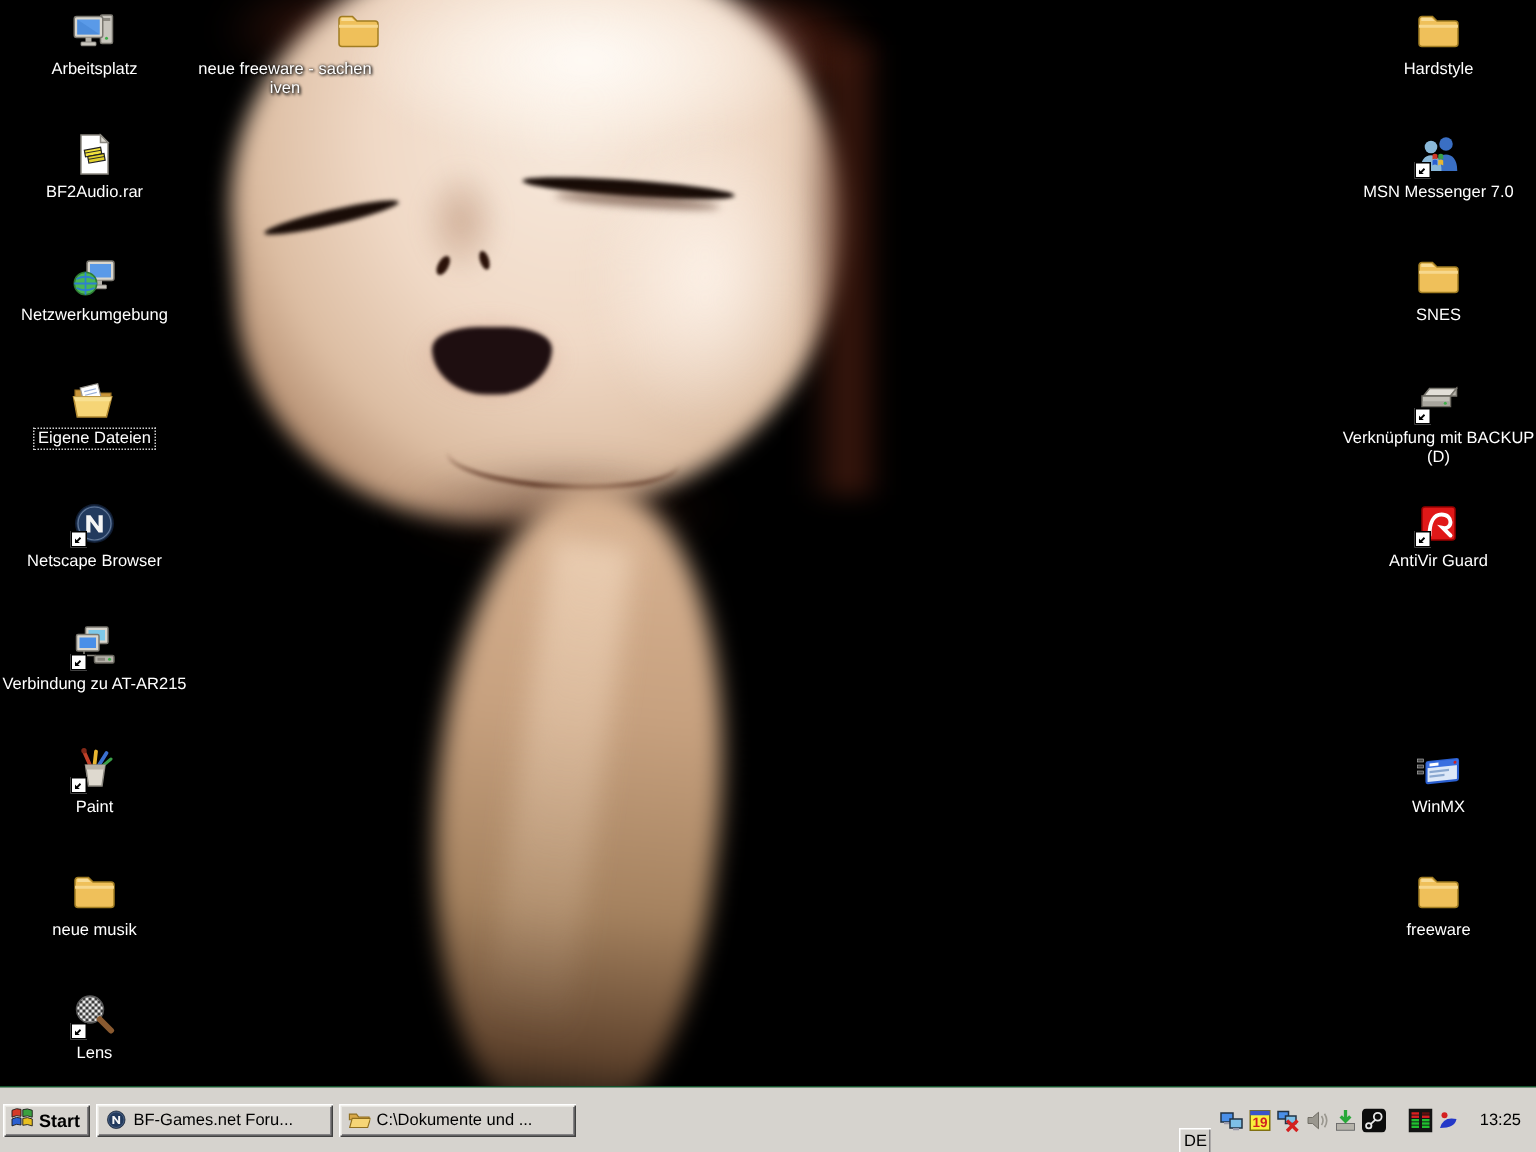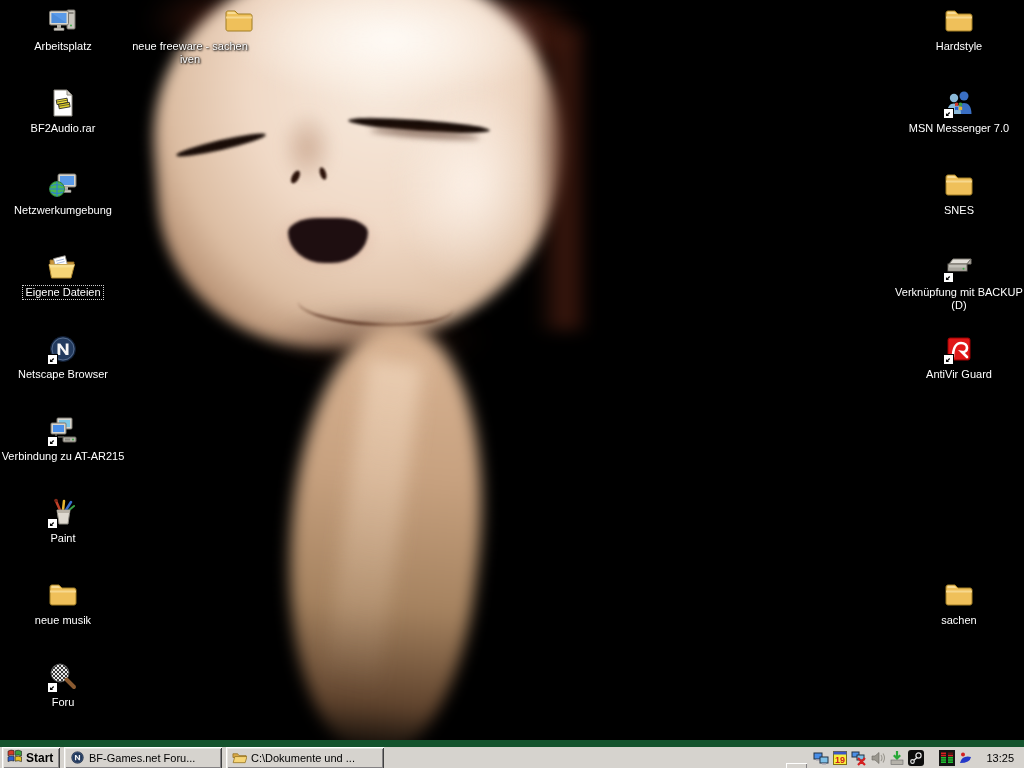--- a/index.html
+++ b/index.html
@@ -54,22 +54,22 @@
   .ic{width:34px;height:34px;position:relative;}
   .ic>svg{width:32px;height:32px;margin:1px;display:block;}
   .shortcut{position:absolute;left:1px;bottom:1px;width:11px;height:11px;background:#fff;
     border:1px solid #000;box-sizing:border-box;}
   .shortcut svg{width:100%;height:100%;display:block;}
   .lbl{margin-top:2px;font-size:11px;line-height:13px;color:#fff;text-align:center;max-width:132px;
     padding:0 2px;text-shadow:1px 1px 2px #000,0 0 2px #000;}
   .lbl.sel{outline:1px dotted #cfcfcf;}
 
   
-  .taskbar{position:absolute;left:0;bottom:0;width:1024px;height:28px;background:#d6d3ce;
-    border-top:7px solid #14532d;box-sizing:border-box;display:flex;align-items:center;z-index:50;}
+  .taskbar{position:absolute;left:0;bottom:0;width:1024px;height:44px;background:#d6d3ce;
+    border-top:1px solid #14532d;box-sizing:border-box;display:flex;align-items:center;z-index:50;}
   .bevel{background:#d6d3ce;box-shadow:inset 1px 1px 0 #ffffff,inset -1px -1px 0 #404040,
     inset 2px 2px 0 #e8e6e1,inset -2px -2px 0 #848284;border:none;}
   .start{width:58px;height:22px;margin-left:2px;display:flex;align-items:center;gap:3px;padding:0 5px;
     font-weight:bold;font-size:12px;color:#000;font-family:"Liberation Sans",sans-serif;}
   .start svg{width:16px;height:16px;flex:none;}
   .task{width:158px;height:22px;margin-left:4px;display:flex;align-items:center;gap:4px;padding:0 6px;
     font-size:11px;color:#000;white-space:nowrap;overflow:hidden;box-sizing:border-box;text-align:right;}
   .task svg{width:15px;height:15px;flex:none;}
   .tray{margin-left:auto;display:flex;align-items:center;gap:3px;padding-right:8px;height:100%;}
   .lang{width:21px;height:18px;display:flex;align-items:center;justify-content:center;font-size:11px;color:#000;
@@ -248,21 +248,21 @@
           </defs>
           <circle cx="13" cy="12" r="9" fill="url(#chk)" stroke="#555"></circle>
           <path d="M19.5 18.5L27 26" stroke="#8a5a30" stroke-width="4" stroke-linecap="round"></path>
         </svg>
         <div class="shortcut">
           <svg viewBox="0 0 10 10">
             <path d="M2.2 7.8V4.4l1.3 1.3 2.3-2.3 1 1-2.3 2.3 1.3 1.1z" fill="#000"></path>
           </svg>
         </div>
       </div>
-      <div class="lbl">Foru</div>
+      <div class="lbl">Lens</div>
     </div>
     <div class="dicon" style="left: 893px; top: 4px;">
       <div class="ic">
         <svg viewBox="0 0 32 32">
           <path d="M3 8c0-1.1.9-2 2-2h7l3 3h12c1.1 0 2 .9 2 2v13c0 1.1-.9 2-2 2H5c-1.1 0-2-.9-2-2z" fill="#efc05a" stroke="#a07c22"></path>
           <path d="M4.5 6.8h6.8l2.2 2.2H4.5z" fill="#f8dc96"></path>
           <path d="M3 11.5h26v2H3z" fill="#f8dc96" opacity=".85"></path>
         </svg>
       </div>
       <div class="lbl">Hardstyle</div>
@@ -323,29 +323,47 @@
           <path d="M10 24c0-9 3-14 8-14 4 0 6 2.5 6 5 0 3-2.5 4.5-5 4l5 5" stroke="#fff" stroke-width="2.6" fill="none" stroke-linecap="round"></path>
         </svg>
         <div class="shortcut">
           <svg viewBox="0 0 10 10">
             <path d="M2.2 7.8V4.4l1.3 1.3 2.3-2.3 1 1-2.3 2.3 1.3 1.1z" fill="#000"></path>
           </svg>
         </div>
       </div>
       <div class="lbl">AntiVir Guard</div>
     </div>
+    <div class="dicon" style="left: 893px; top: 496px;">
+      <div class="ic">
+        <svg viewBox="0 0 32 32">
+          <g transform="skewY(-6)">
+            <rect x="8" y="12" width="21" height="14" rx="1" fill="#dce8f8" stroke="#2a5fd0" stroke-width="1.4"></rect>
+            <rect x="8" y="12" width="21" height="4" fill="#3a6fe0"></rect>
+            <rect x="10" y="13" width="6" height="2" fill="#fff"></rect>
+            <circle cx="27" cy="14" r="1" fill="#d02020"></circle>
+            <rect x="10" y="18" width="13" height="1.5" fill="#8aa8d0"></rect>
+            <rect x="10" y="21" width="10" height="1.5" fill="#8aa8d0"></rect>
+          </g>
+          <rect x="2" y="9" width="4" height="2" fill="#444" stroke="#bbb" stroke-width=".4"></rect>
+          <rect x="2" y="13" width="4" height="2" fill="#444" stroke="#bbb" stroke-width=".4"></rect>
+          <rect x="2" y="17" width="4" height="2" fill="#444" stroke="#bbb" stroke-width=".4"></rect>
+        </svg>
+      </div>
+      <div class="lbl">WinMX</div>
+    </div>
     <div class="dicon" style="left: 893px; top: 578px;">
       <div class="ic">
         <svg viewBox="0 0 32 32">
           <path d="M3 8c0-1.1.9-2 2-2h7l3 3h12c1.1 0 2 .9 2 2v13c0 1.1-.9 2-2 2H5c-1.1 0-2-.9-2-2z" fill="#efc05a" stroke="#a07c22"></path>
           <path d="M4.5 6.8h6.8l2.2 2.2H4.5z" fill="#f8dc96"></path>
           <path d="M3 11.5h26v2H3z" fill="#f8dc96" opacity=".85"></path>
         </svg>
       </div>
-      <div class="lbl">sachen</div>
+      <div class="lbl">freeware</div>
     </div>
   </div>
 
 <div class="taskbar">
   <button class="start bevel">
     <span id="startflag"><svg viewBox="0 0 16 16">
           <g stroke="#1a1a1a" stroke-width=".6">
             <path d="M1 3.2q3-1.8 6-.6v4.6q-3-1.2-6 .6z" fill="#d43a28"></path>
             <path d="M8.2 2.8q3-1.2 6.3.4v4.6q-3.3-1.6-6.3-.4z" fill="#3aa13f"></path>
             <path d="M1 9q3-1.8 6-.6v4.6q-3-1.2-6 .6z" fill="#2a5fd0"></path>

